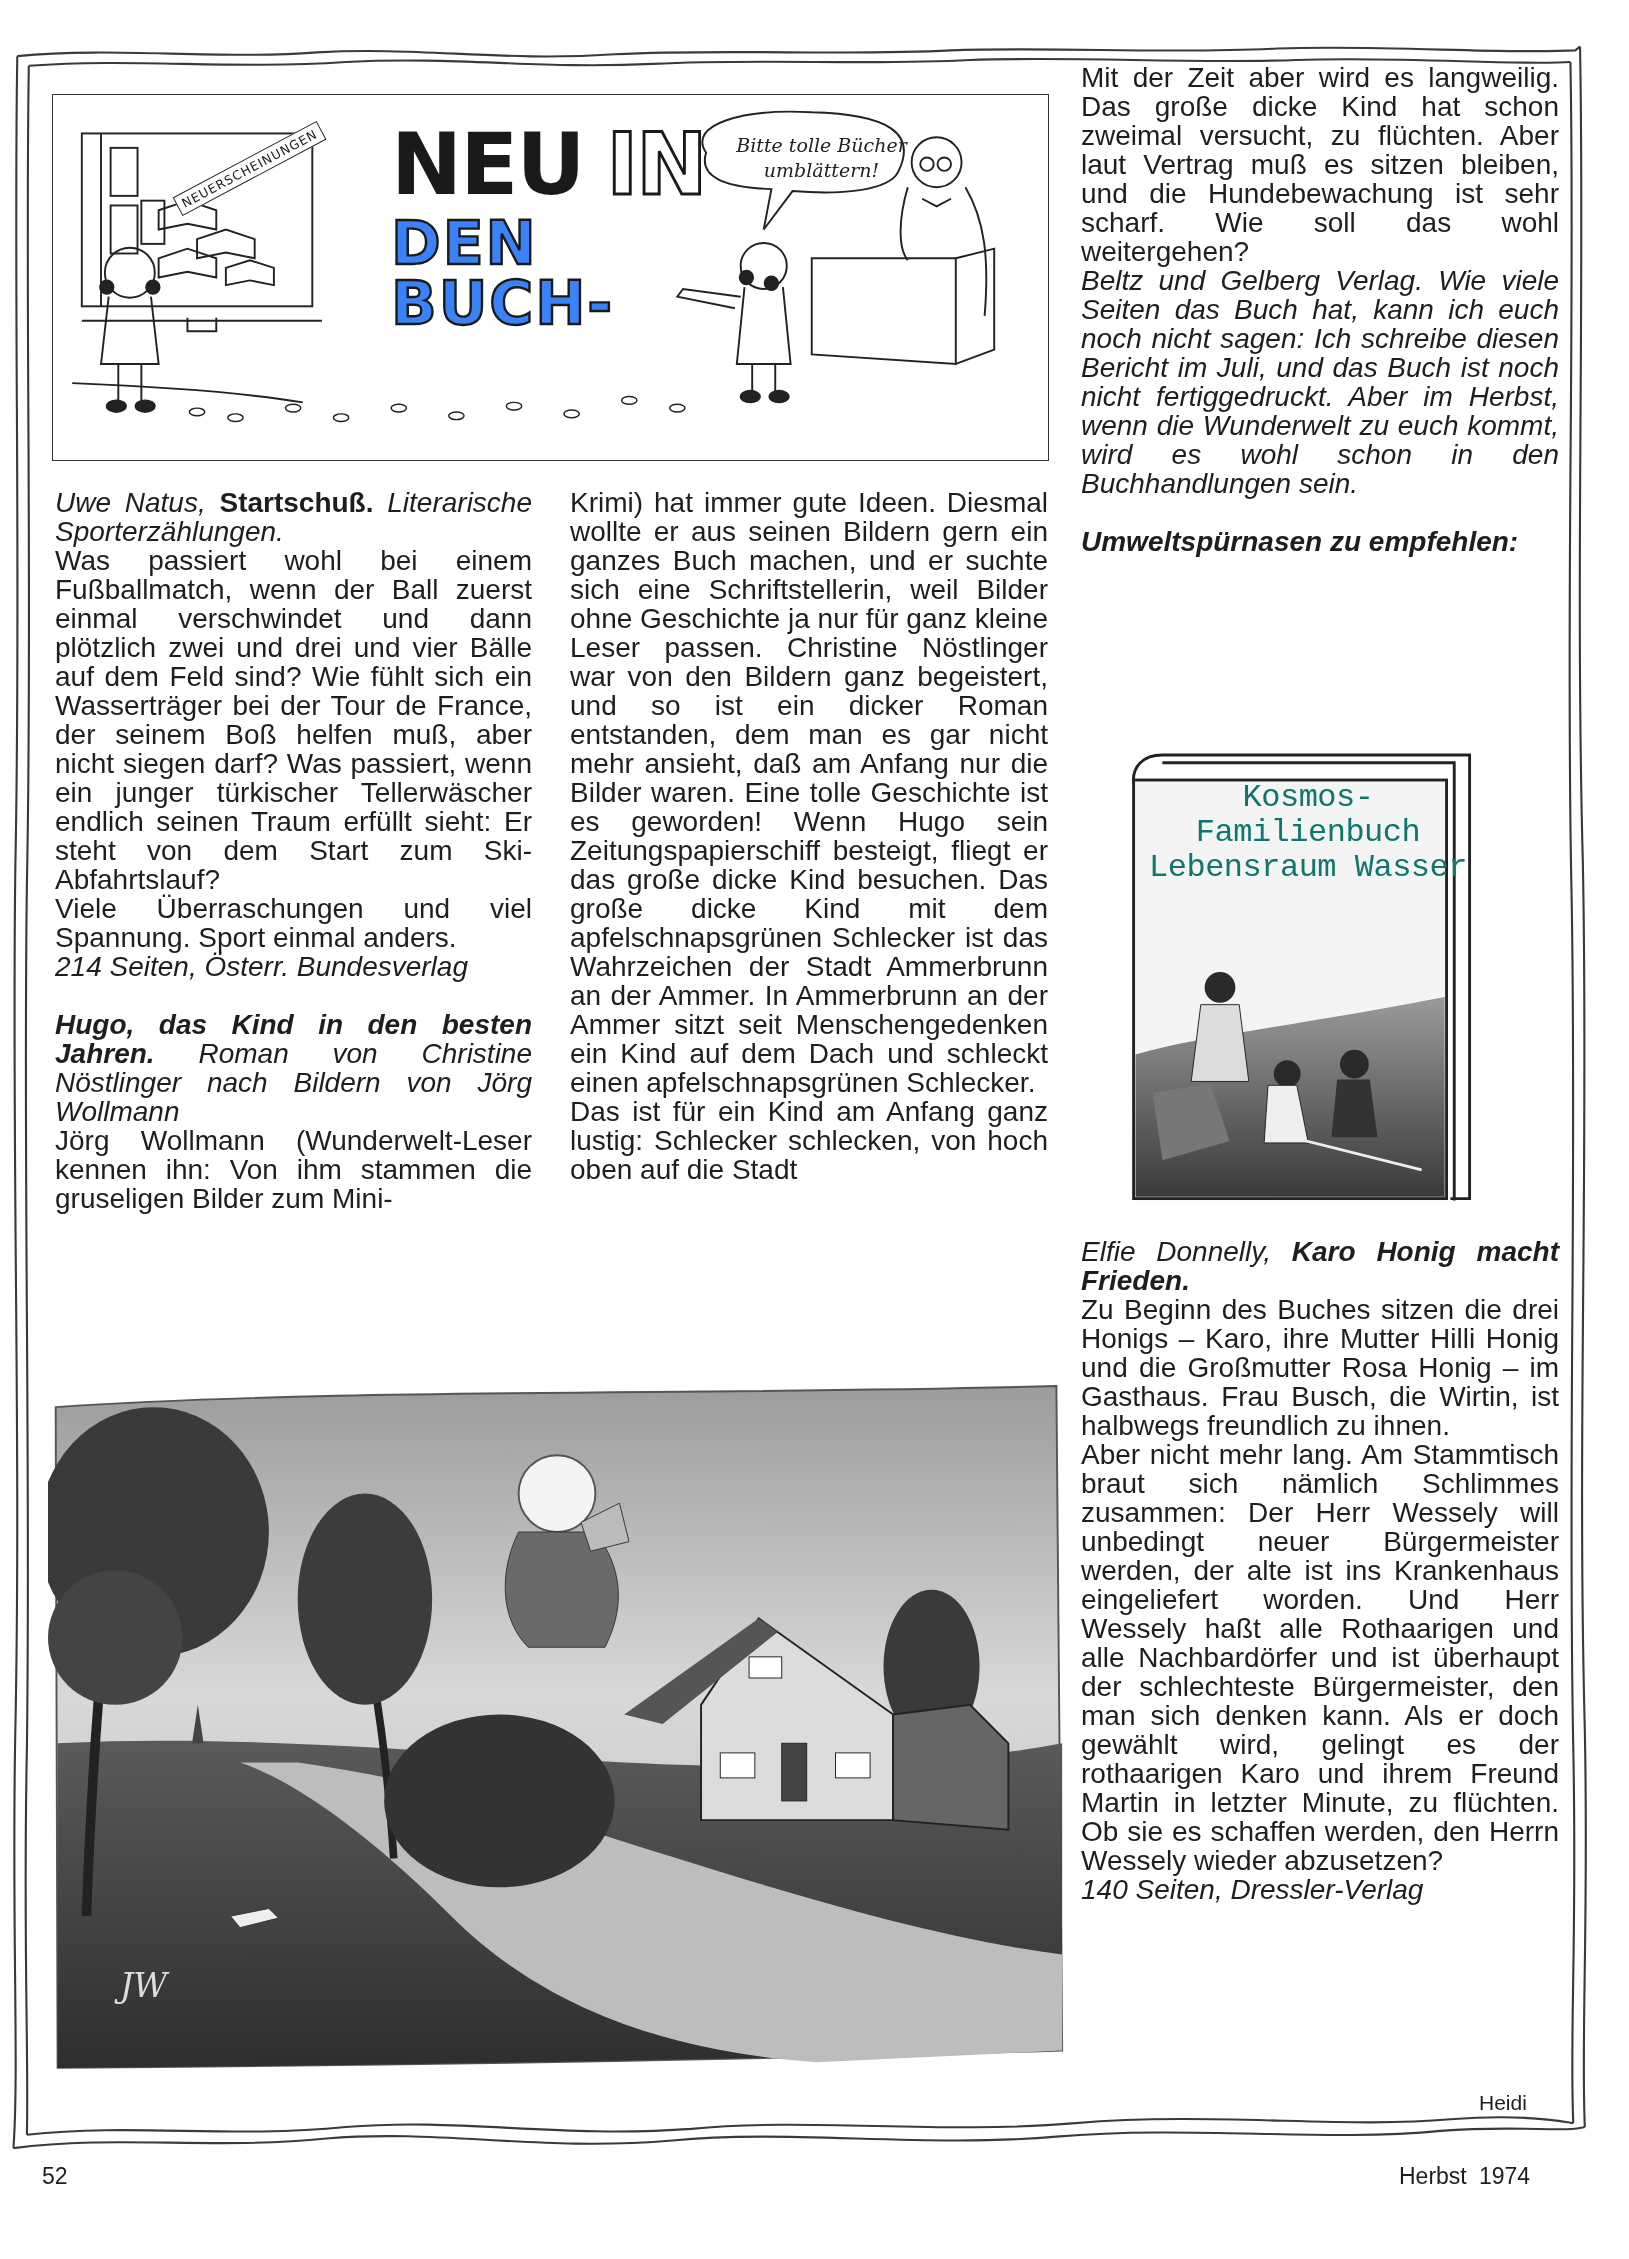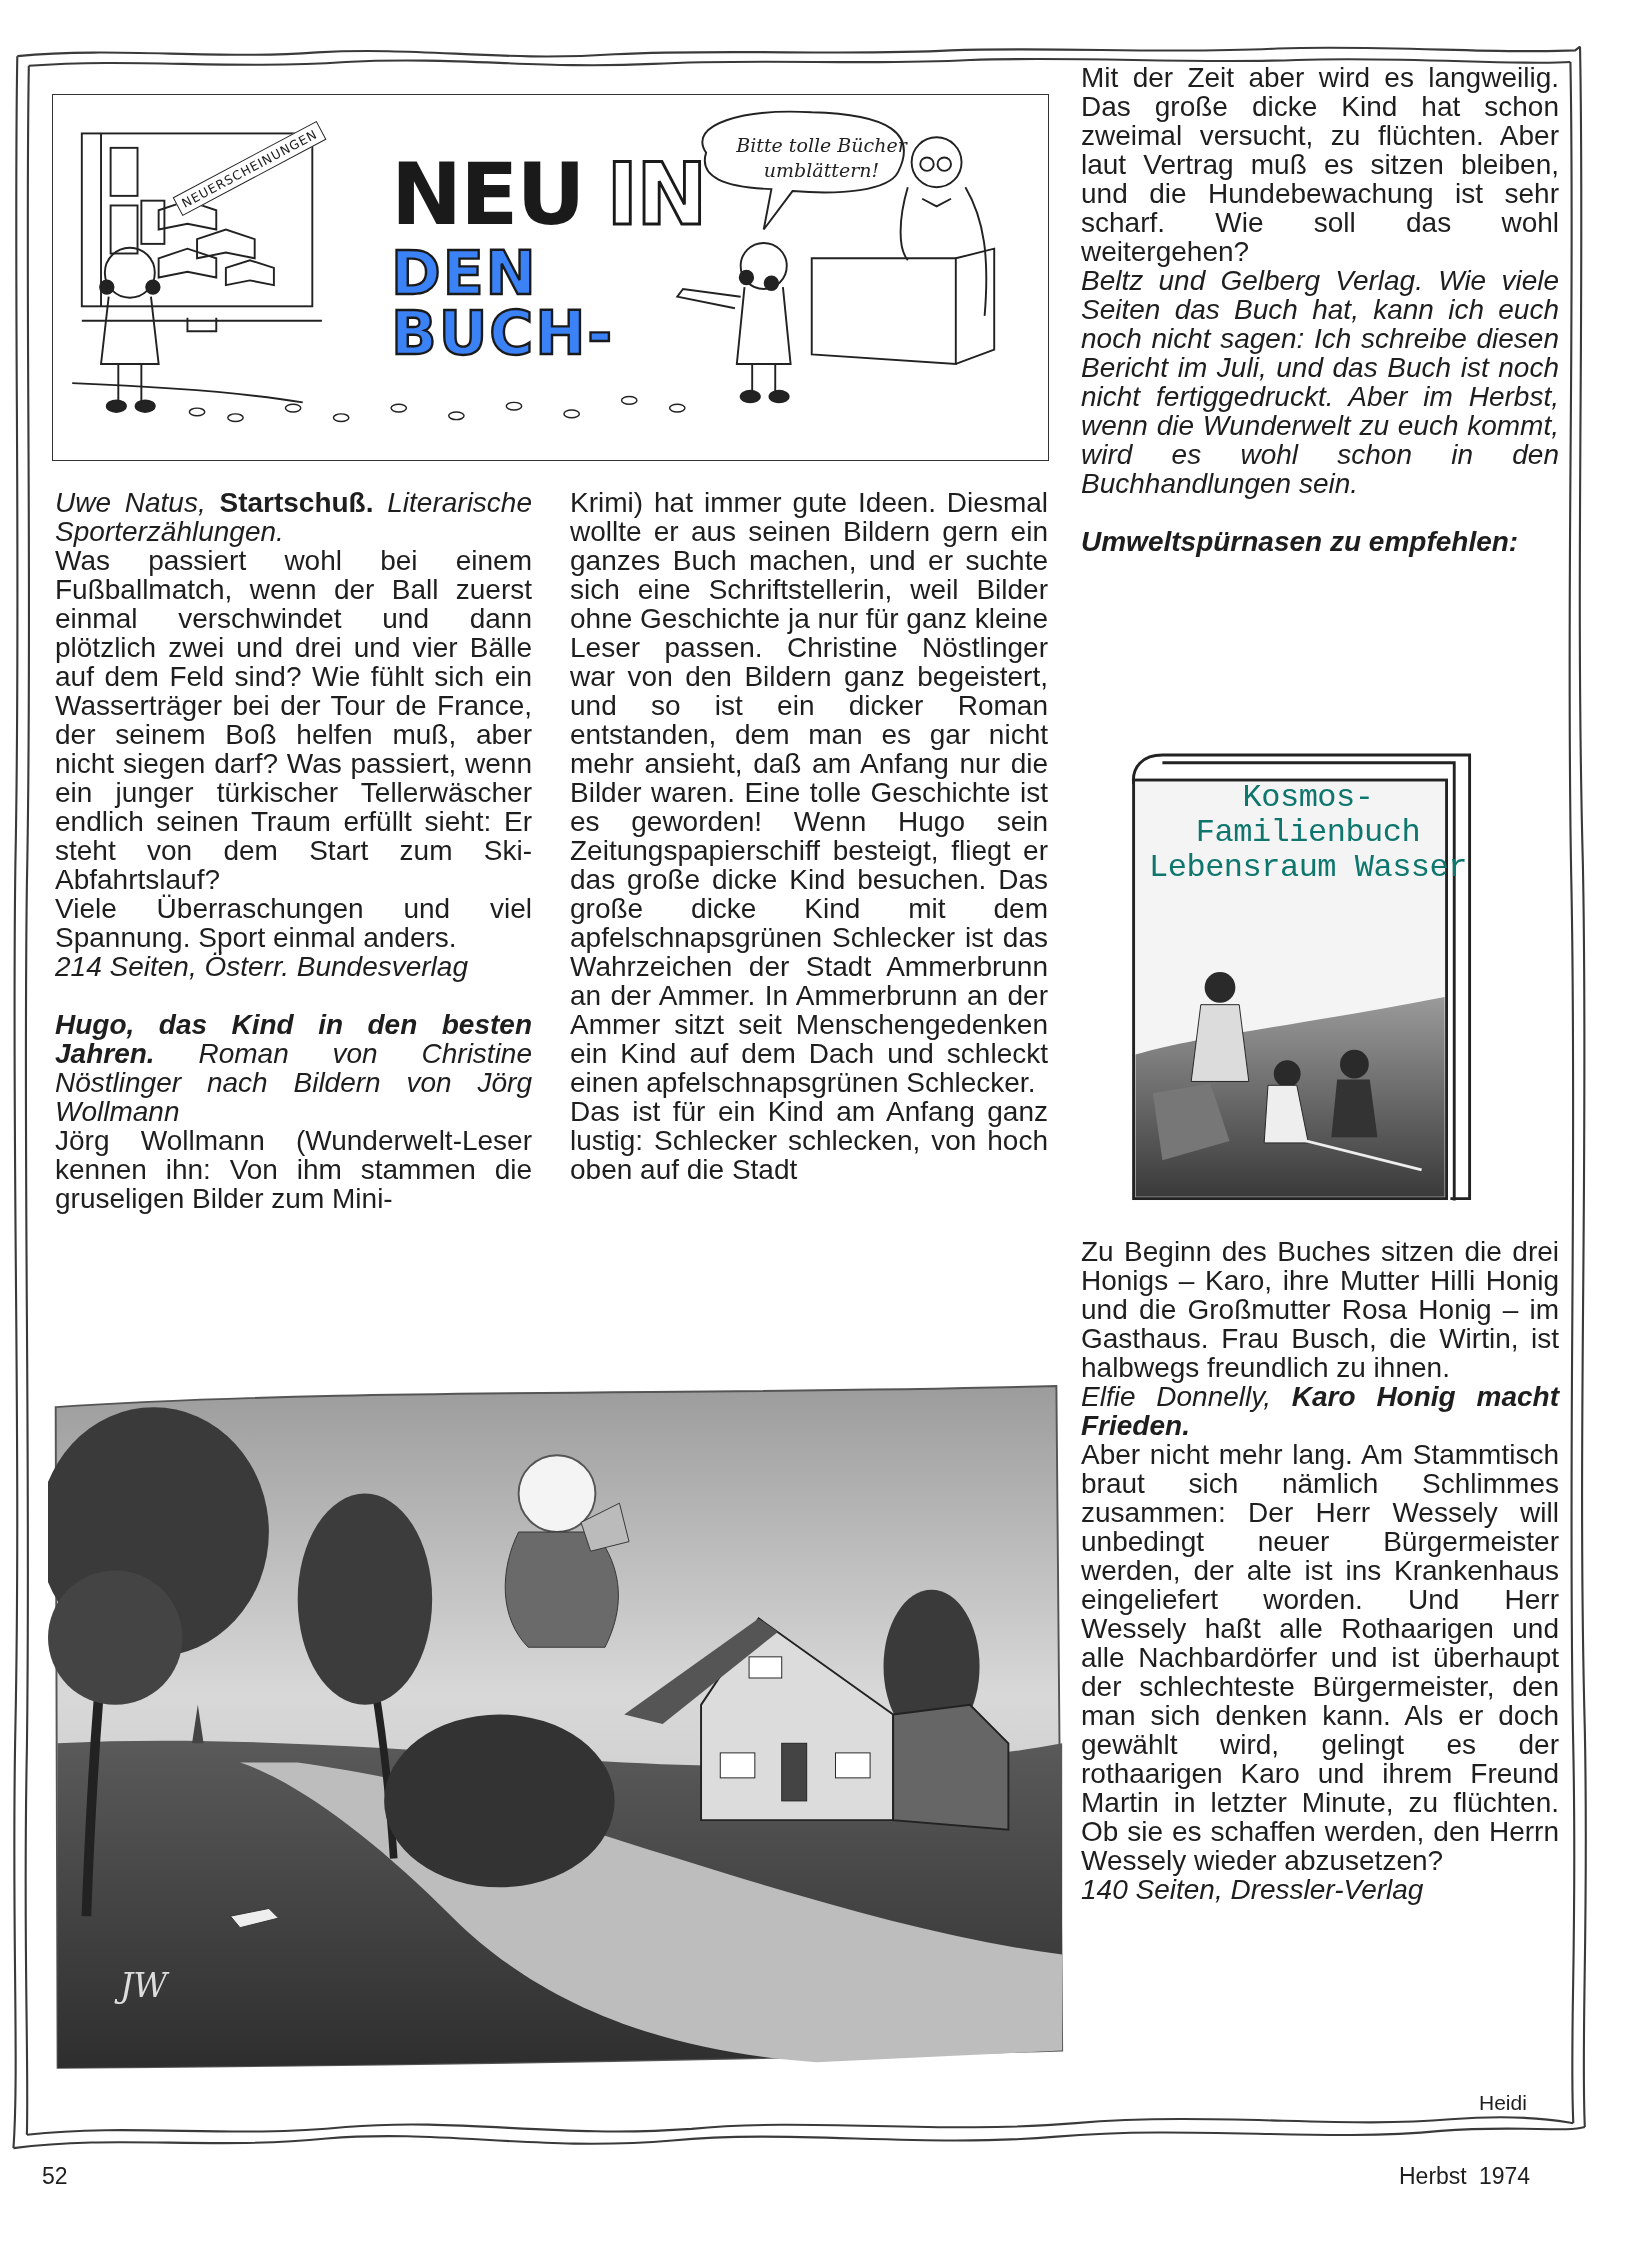--- a/index.html
+++ b/index.html
@@ -8,21 +8,21 @@
 
   
   .frame-svg { position:absolute; left:0; top:0; width:1629px; height:2260px; pointer-events:none; }
 
   
   .cartoon { position:absolute; left:52px; top:94px; width:995px; height:365px;
              border:1.9px solid #333; background:#fff; overflow:hidden; }
   .cartoon svg { position:absolute; left:0; top:0; width:100%; height:100%; }
   .neu-title { position:absolute; left:338px; top:27px; width:327px; text-align:left;
                font-family:"DejaVu Sans", sans-serif; font-weight:bold; line-height:1; }
-  .neu-row1 { font-size:85px; letter-spacing:-1.9px;margin-top:30px; }
+  .neu-row1 { font-size:85px; letter-spacing:-1.9px; }
   .neu-row1 .neu { color:#1a1a1a; }
   .neu-row1 .in { color:#fff; -webkit-text-stroke:2.9px #1a1a1a; margin-left:23px; }
   .neu-row2, .neu-row3 { color:#3b82f6; -webkit-text-stroke:2.4px #1a1a1a; font-size:60px; letter-spacing:1.9px; margin-top:5.8px; }
   .neu-row3 { font-size:56px; letter-spacing:0px; }
   .speech { position:absolute; left:663px; top:38px; width:211px; height:77px;
             font-family:"DejaVu Serif", serif; font-style:italic; font-size:19px; line-height:25px;
             text-align:center; color:#222; }
   .sign { position:absolute; left:115px; top:63px; transform:rotate(-28deg);
           font-size:12.5px; font-family:"DejaVu Sans", sans-serif; letter-spacing:1px; color:#222;
           border:1.4px solid #222; padding:1.9px 4.8px; background:#fff; }
@@ -198,25 +198,25 @@
     </g>
     <line x1="150" y1="400" x2="310" y2="440" stroke="#eee" stroke-width="3"></line>
   </svg>
   <div class="book-title">
     <div>Kosmos-Familienbuch</div>
     <div>Lebensraum Wasser</div>
   </div>
 </div>
 
 <div class="col col-right2">
-  <p>Zu Beginn des Buches sitzen die drei Honigs – Karo, ihre Mutter Hilli Honig und die Großmutter Rosa Honig – im Gasthaus. Frau Busch, die Wirtin, ist halbwegs freundlich zu ihnen.</p>
   <p>
     <span class="it">Elfie Donnelly,</span>
     <span class="bi">Karo Honig macht Frieden.</span>
   </p>
+  <p>Zu Beginn des Buches sitzen die drei Honigs – Karo, ihre Mutter Hilli Honig und die Großmutter Rosa Honig – im Gasthaus. Frau Busch, die Wirtin, ist halbwegs freundlich zu ihnen.</p>
   <p>Aber nicht mehr lang. Am Stammtisch braut sich nämlich Schlimmes zusammen: Der Herr Wessely will unbedingt neuer Bürgermeister werden, der alte ist ins Krankenhaus eingeliefert worden. Und Herr Wessely haßt alle Rothaarigen und alle Nachbardörfer und ist überhaupt der schlechteste Bürgermeister, den man sich denken kann. Als er doch gewählt wird, gelingt es der rothaarigen Karo und ihrem Freund Martin in letzter Minute, zu flüchten. Ob sie es schaffen werden, den Herrn Wessely wieder abzusetzen?</p>
   <p class="it">140 Seiten, Dressler-Verlag</p>
 </div>
 <div class="sig">Heidi</div>
 
 <div class="etching">
   <svg viewBox="0 0 1060 724">
     <defs>
       <linearGradient id="sky" x1="0" y1="0" x2="0" y2="1">
         <stop offset="0" stop-color="#9c9c9c"></stop>

